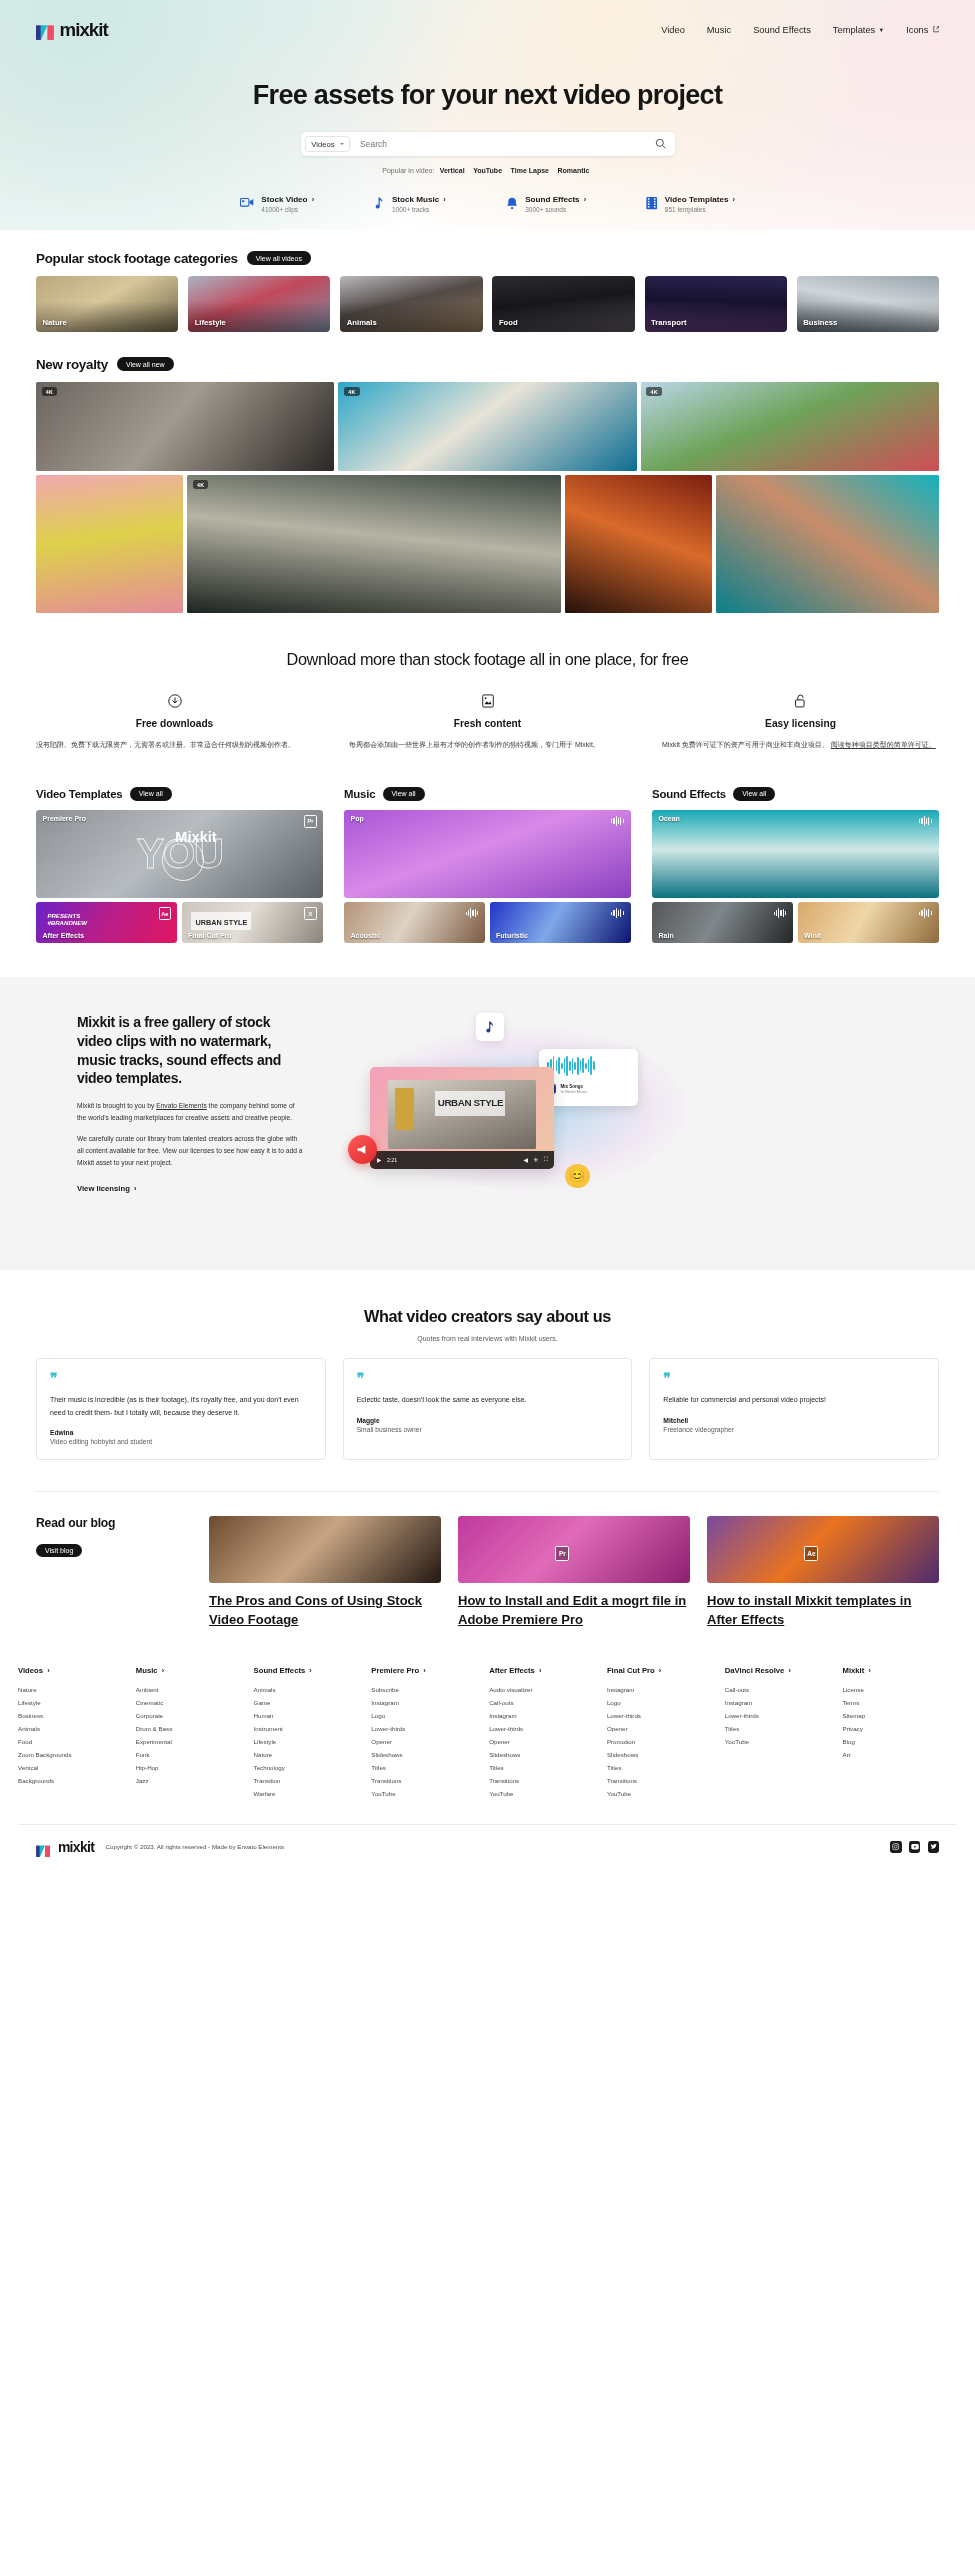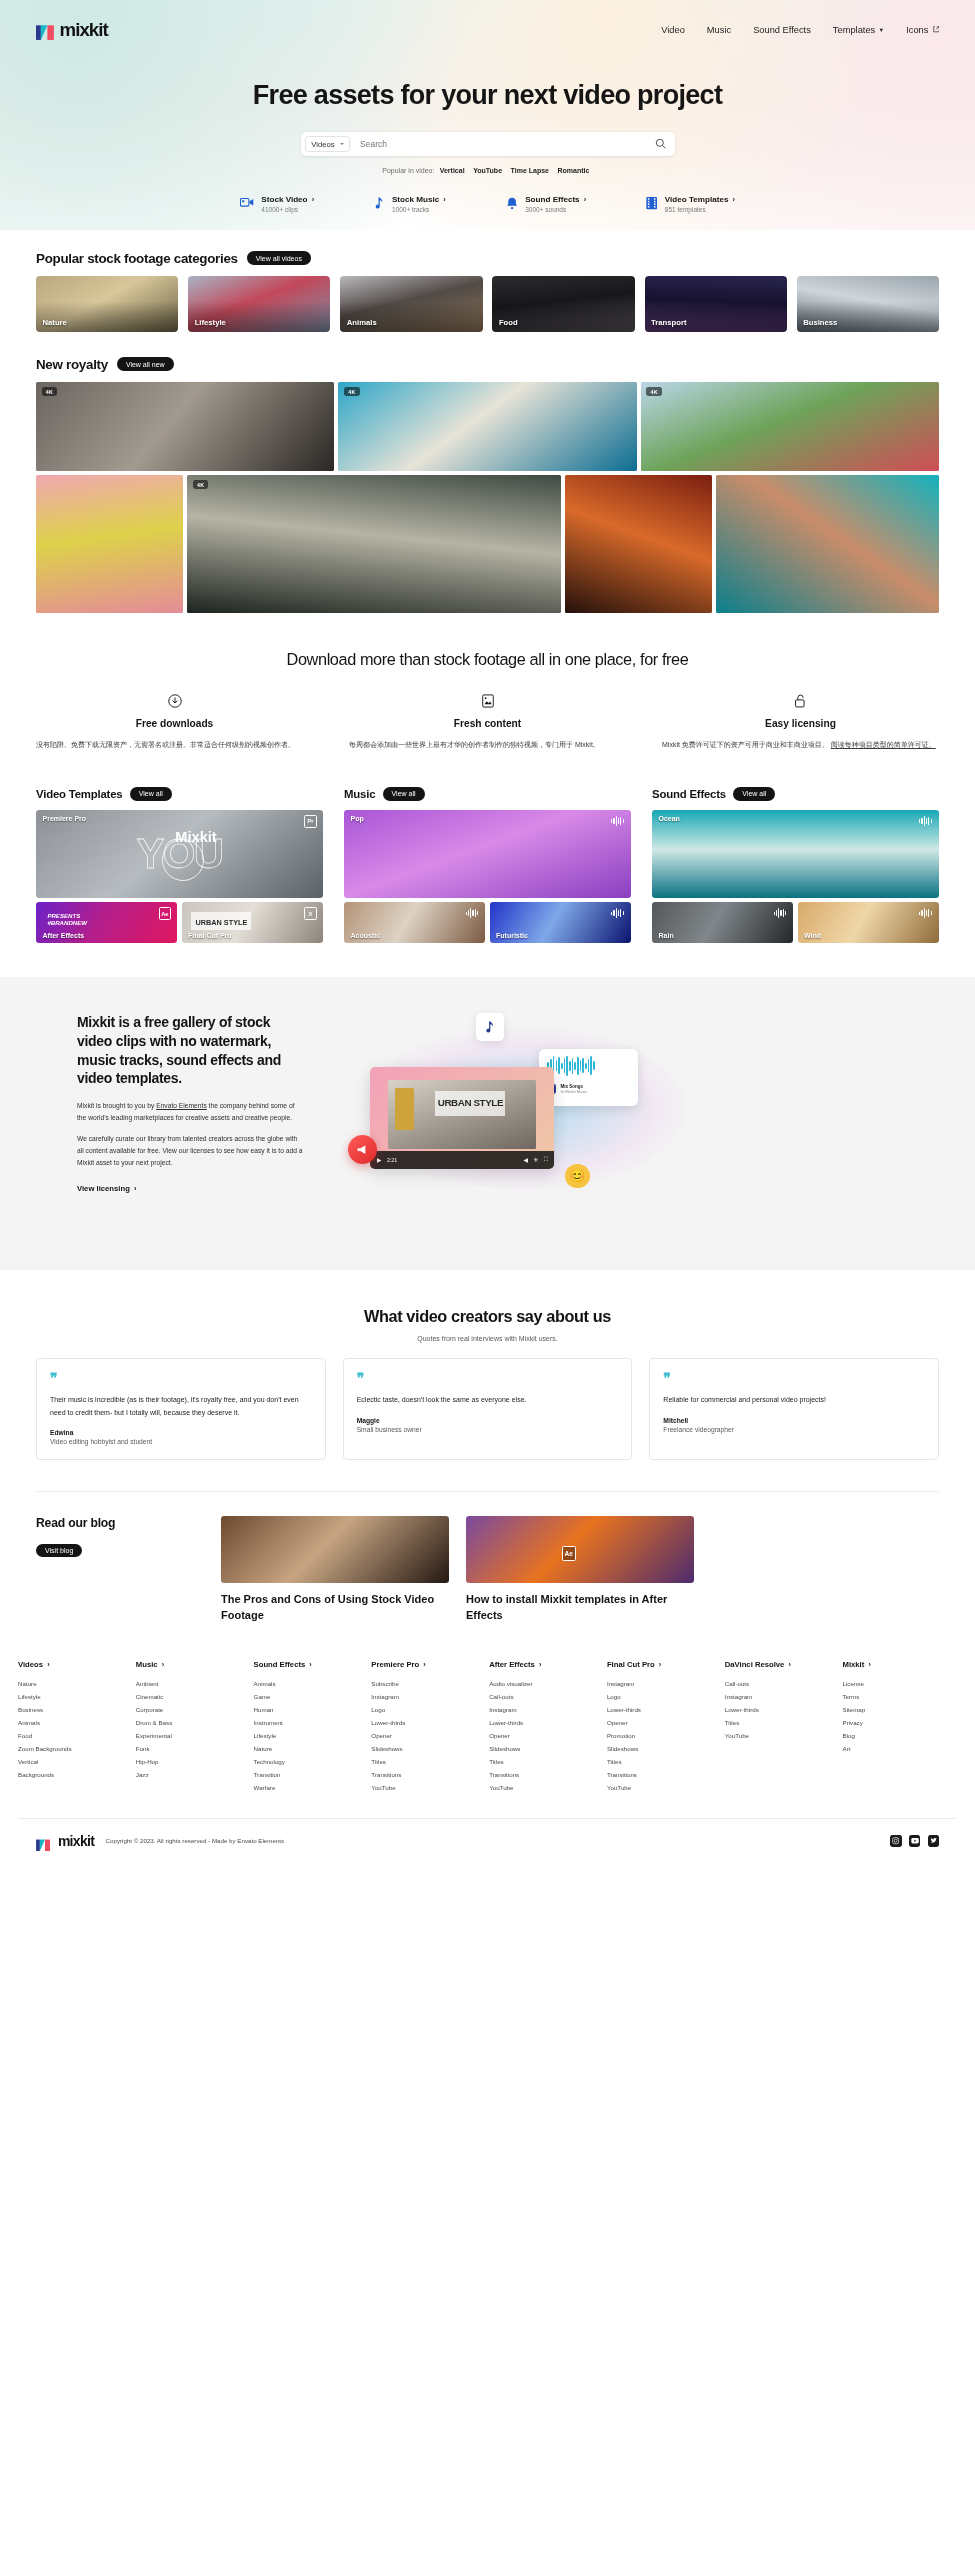--- a/index.html
+++ b/index.html
@@ -106,26 +106,26 @@
   .tmsub { text-align:center; font-size:7px; color:#5b5b5b; margin-top:9px; margin-bottom:16.3px; }
   .tmgrid { display:grid; grid-template-columns:repeat(3,1fr); gap:17px; }
   .tmcard { border:0.8px solid #e6e6e6; border-radius:4.1px; padding:12.2px 13px 14px; min-height:72px; }
   .qm { color:#3fbfd0; font-size:14px; font-weight:700; line-height:1; letter-spacing:-0.8px; }
   .tmtext { font-size:7px; line-height:1.75; color:#1c1c1c; margin-top:9px; }
   .tmname { font-size:6.7px; font-weight:700; margin-top:10.6px; }
   .tmrole { font-size:6.7px; color:#5a5a5a; margin-top:1.6px; }
 
   
   .blogwrap { padding:31px 36px 0; }
-  .bl-div { border-top:0.8px solid #ececec; padding-top:24.4px; display:flex; gap:31px; }
+  .bl-div { border-top:0.8px solid #ececec; padding-top:24.4px; display:flex; gap:19px; }
   .bl-left { width:154px; }
   .bl-left h2 { font-size:12.2px; font-weight:700; letter-spacing:-0.2px; margin-bottom:10.6px; }
   .bl-cards { flex:1; display:grid; grid-template-columns:repeat(3,1fr); gap:17px; }
   .bl-thumb { height:67px; border-radius:3.3px; overflow:hidden; position:relative; }
-  .bl-t { font-size:11px; font-weight:700; line-height:1.5; margin-top:7.3px; }
+  .bl-t { font-size:13px; font-weight:700; line-height:1.5; margin-top:7.3px;text-decoration:underline; }
 
   
   footer { margin-top:36px; padding:0 18px; }
   .fcols { display:grid; grid-template-columns:repeat(8,1fr); gap:3.3px; padding-bottom:21px; }
   .fc h4 { font-size:7.7px; font-weight:700; display:flex; align-items:center; gap:4.1px; margin-bottom:11.4px; }
   .fc ul { list-style:none; }
   .fc li { font-size:6.2px; color:#484848; margin-bottom:6px; cursor:pointer; }
   .fbot { border-top:0.8px solid #ececec; padding:11.4px 18px 14.6px; display:flex; align-items:center; justify-content:space-between; }
   .fbot-l { display:flex; align-items:center; gap:11.4px; }
   .copy { font-size:6.2px; color:#4a4a4a; }
@@ -593,20 +593,26 @@
       <div class="bl-left">
         <h2>Read our blog</h2>
         <button class="pill">Visit blog</button>
       </div>
       <div class="bl-cards" id="blcards">
           <div>
             <div class="bl-thumb" style="background:linear-gradient(135deg,#6b4a30 0%,#c7a582 45%,#241812 100%)"></div>
             <div class="bl-t">The Pros and Cons of Using Stock Video Footage</div>
           </div>
           <div>
+            <div class="bl-thumb" style="background:linear-gradient(135deg,#c0399c 0%,#e06ab8 45%,#8e2070 100%)">
+              <span style="position:absolute;left:42%;top:44%;width:14px;height:15.4px;border:1px solid #fff;border-radius:1.6px;color:#fff;font-size:6.5px;font-weight:700;display:flex;align-items:center;justify-content:center;background:rgba(0,0,0,.35)">Pr</span>
+            </div>
+            <div class="bl-t">How to Install and Edit a mogrt file in Adobe Premiere Pro</div>
+          </div>
+          <div>
             <div class="bl-thumb" style="background:linear-gradient(135deg,#7a4a9e 0%,#e8731f 45%,#4e2b6e 100%)">
               <span style="position:absolute;left:42%;top:44%;width:14px;height:15.4px;border:1px solid #fff;border-radius:1.6px;color:#fff;font-size:6.5px;font-weight:700;display:flex;align-items:center;justify-content:center;background:rgba(0,0,0,.35)">Ae</span>
             </div>
             <div class="bl-t">How to install Mixkit templates in After Effects</div>
           </div>
         </div>
     </div>
   </section>
 
   <footer>

